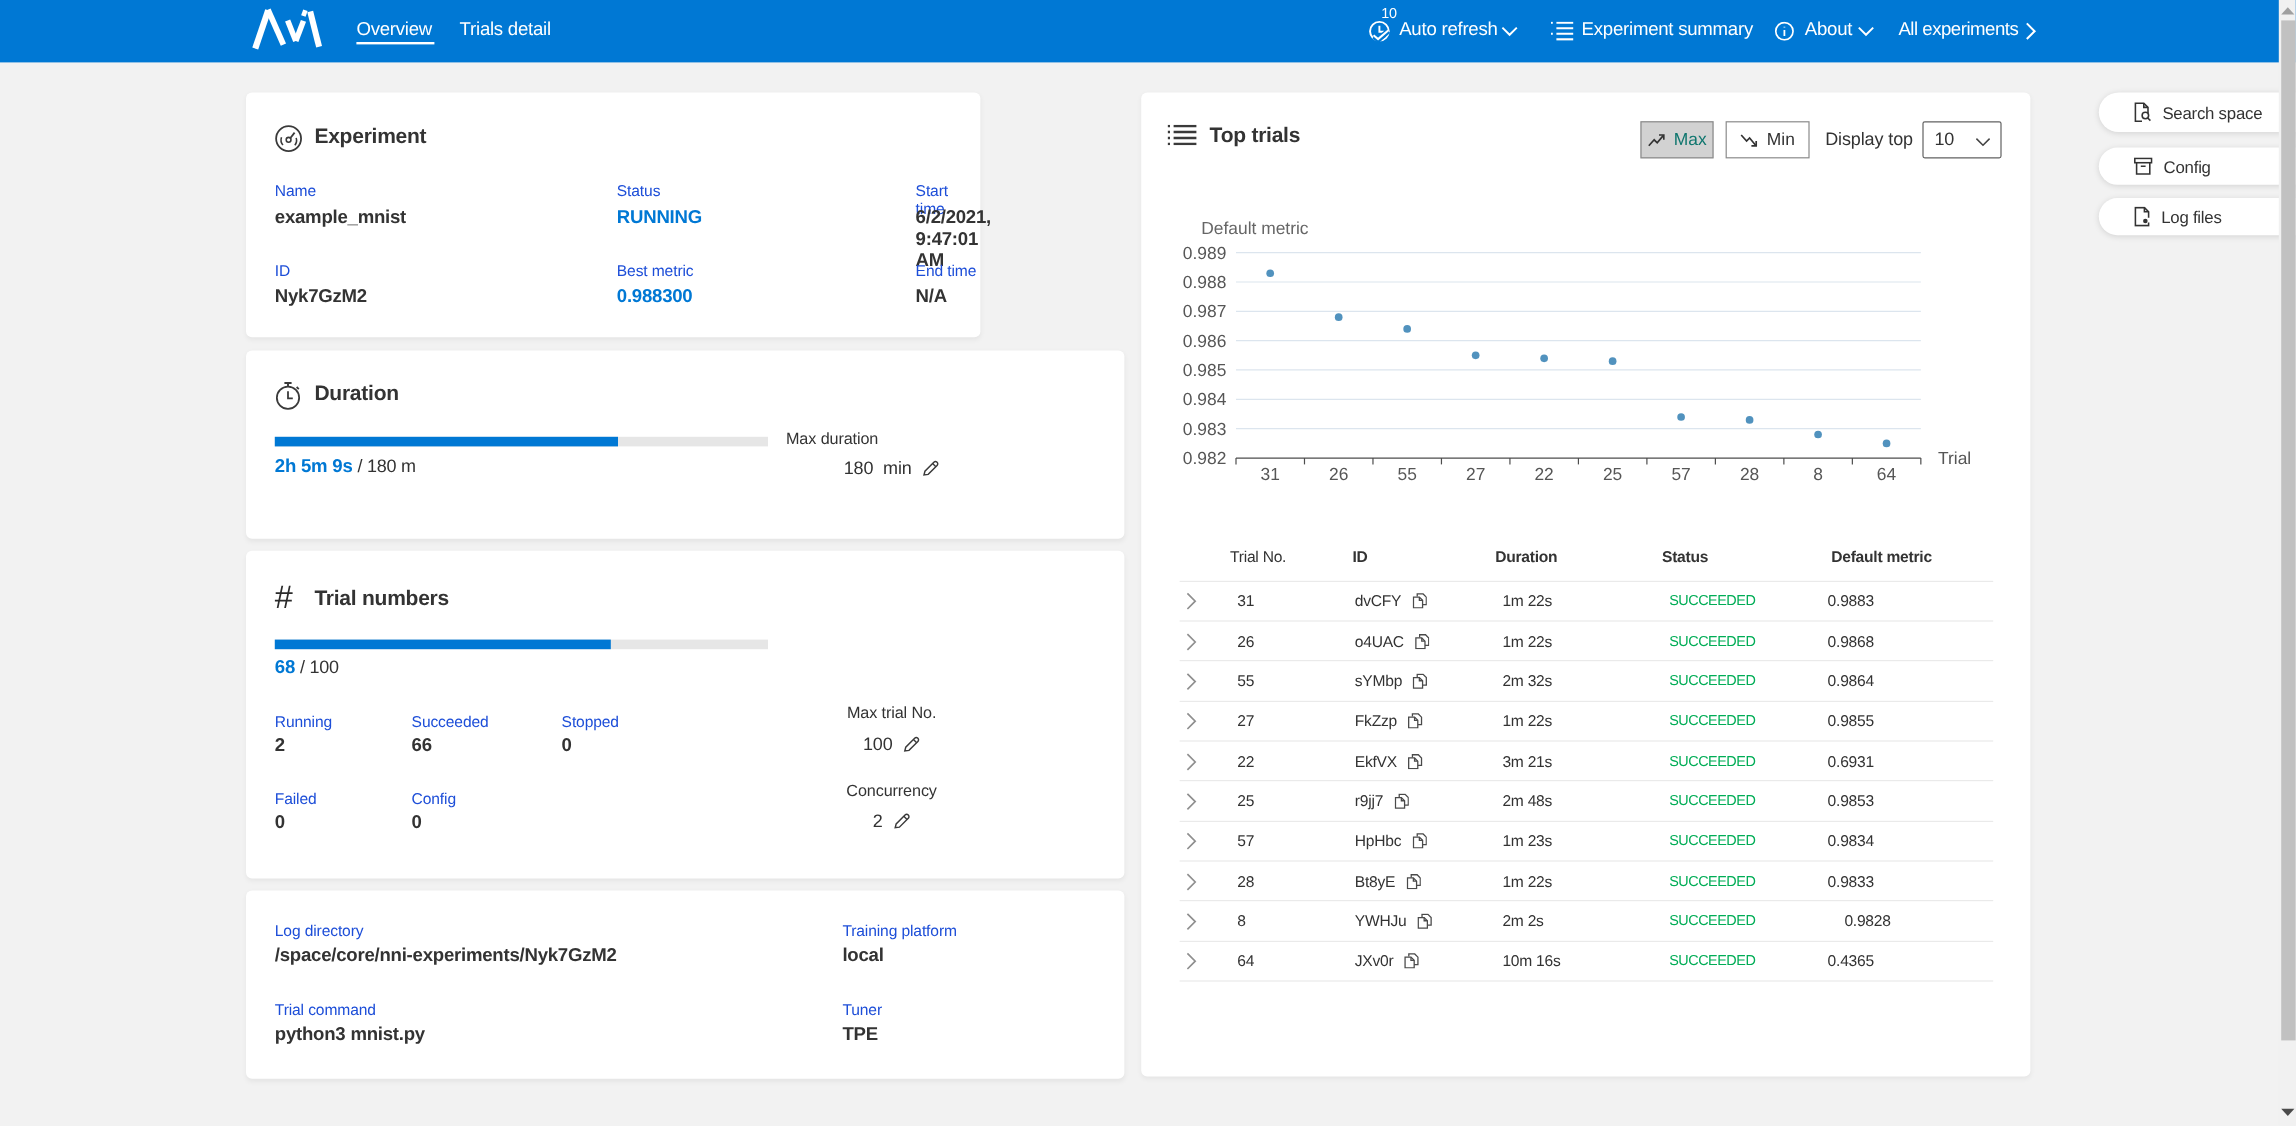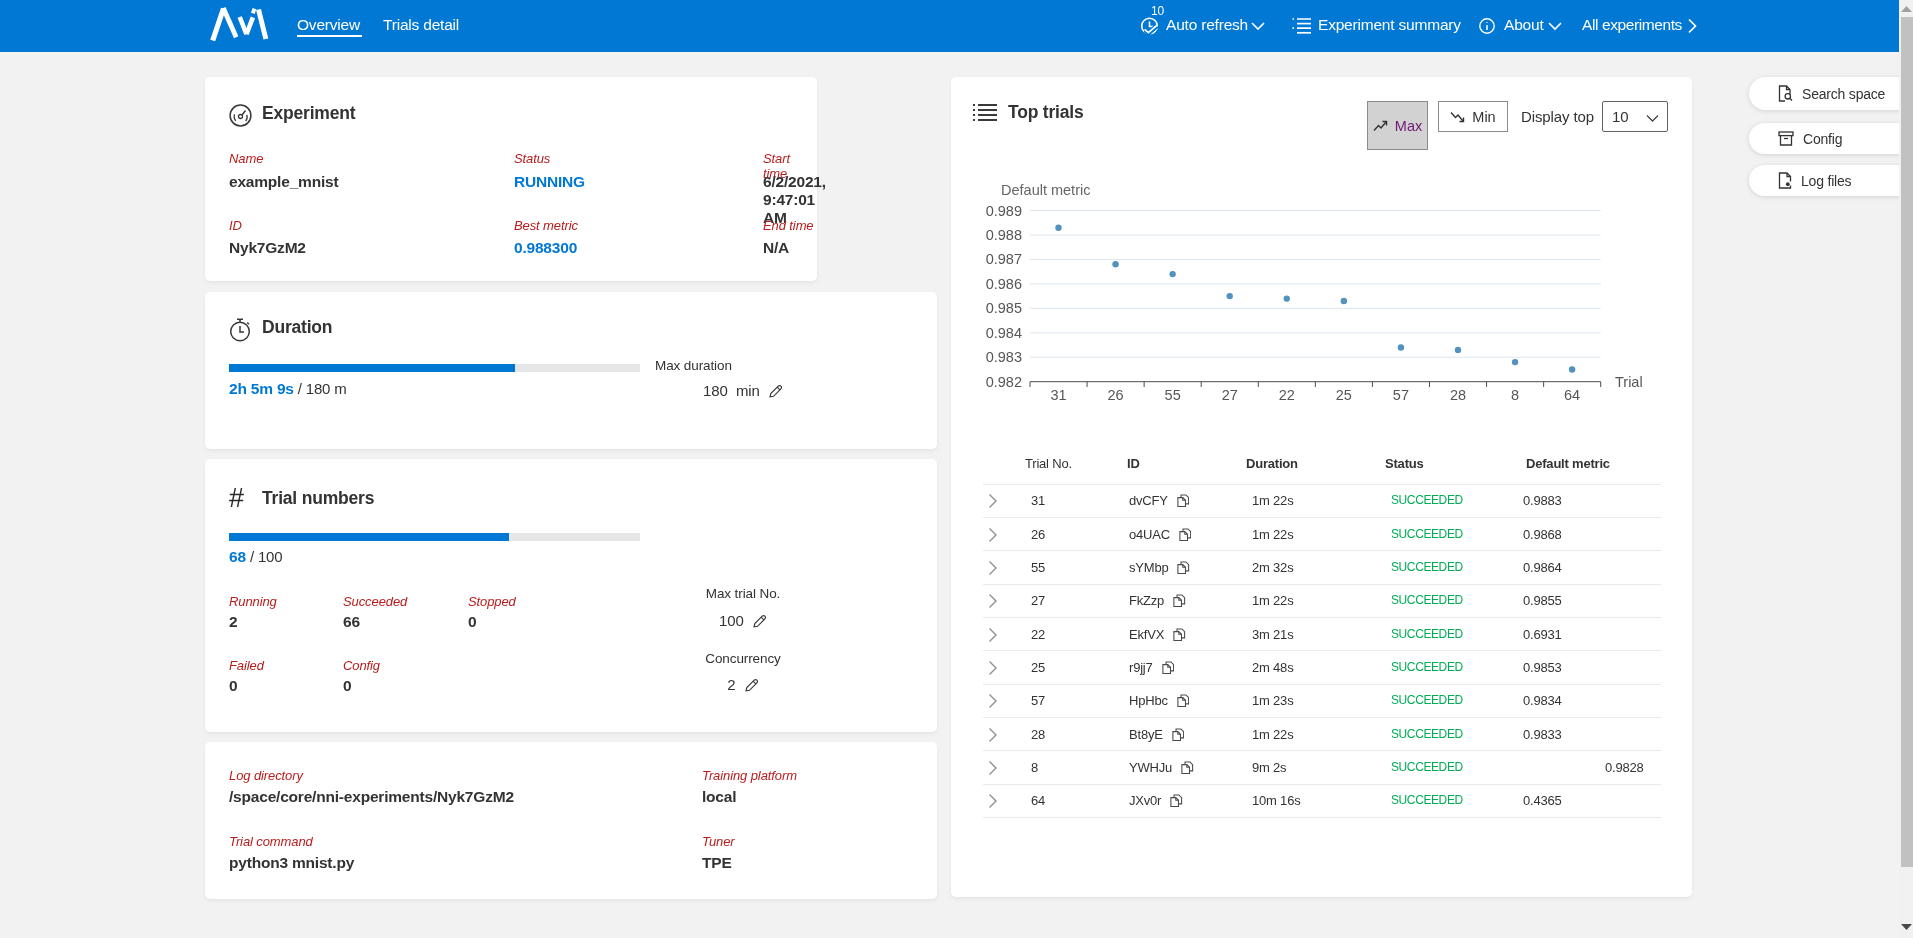--- a/index.html
+++ b/index.html
@@ -1,21 +1,21 @@
 <!DOCTYPE html>
 <html><head><meta charset="utf-8"><title>NNI</title>
 <style>
 *{margin:0;padding:0;box-sizing:border-box;}
 html,body{width:1913px;height:938px;overflow:hidden;background:#f2f2f2;
   font-family:"Liberation Sans",sans-serif;}
 .abs{position:absolute;}
 #header{position:absolute;left:0;top:0;width:1913px;height:52px;background:#0078d4;}
 .card{position:absolute;background:#fff;border-radius:5px;box-shadow:0 2px 4px rgba(0,0,0,.055);}
 .navtxt{position:absolute;color:#fff;font-size:15.5px;letter-spacing:-0.2px;}
-.lbl{position:absolute;color:#b91c1c;font-size:13px;letter-spacing:-0.1px;font-style:italic;}
+.lbl{position:absolute;color:#1d4ed8;font-size:13px;letter-spacing:-0.1px;}
 .val{position:absolute;color:#333;font-size:15.5px;font-weight:bold;letter-spacing:-0.2px;}
 .blue{color:#0078d4;}
 .cardtitle{position:absolute;color:#333;font-size:17.5px;font-weight:bold;letter-spacing:-0.2px;}
 .bar{position:absolute;height:8px;background:#e6e6e6;}
 .barfill{position:absolute;left:0;top:0;height:8px;background:#0078d4;}
 .t14{font-size:13.5px;color:#333;letter-spacing:-0.1px;}
 .pill{position:absolute;background:#fff;border-radius:17px;box-shadow:0 1px 5px rgba(0,0,0,.13);
   display:flex;align-items:center;font-size:14px;color:#333;letter-spacing:-0.2px;}
 .rowline{position:absolute;height:1px;background:#eaeaea;}
 .cell{position:absolute;font-size:13px;color:#333;letter-spacing:-0.2px;white-space:nowrap;}
@@ -150,21 +150,21 @@
 <div class="card" style="left:951px;top:77px;width:741px;height:820px">
 <svg class="abs" style="left:22px;top:27px" width="25" height="17" viewBox="0 0 25 17">
 <g stroke="#3a3a3a" stroke-width="1.9">
 <path d="M0,1 L2,1 M5,1 L24,1"></path>
 <path d="M0,6 L2,6 M5,6 L24,6"></path>
 <path d="M0,11 L2,11 M5,11 L24,11"></path>
 <path d="M0,16 L2,16 M5,16 L24,16"></path>
 </g>
     </svg>
 <div class="cardtitle" style="left:57px;top:25px">Top trials</div>
-<div class="abs" style="left:416px;top:24px;width:61px;height:49px;background:#d2d2d2;border:1px solid #8b8b8b;display:flex;align-items:center;justify-content:center;font-size:14.5px;color:#701a75">
+<div class="abs" style="left:416px;top:24px;width:61px;height:31px;background:#d2d2d2;border:1px solid #8b8b8b;display:flex;align-items:center;justify-content:center;font-size:14.5px;color:#0f766e">
 <svg width="15" height="12" viewBox="0 0 15 12" style="margin-right:7px">
         <path d="M1,10.5 L5.5,5.5 L8,8 L13,2" stroke="#333" stroke-width="1.4" fill="none"></path>
         <path d="M9.5,1.5 L13.5,1.5 L13.5,5.5" stroke="#333" stroke-width="1.4" fill="none"></path>
       </svg>Max</div>
 <div class="abs" style="left:487px;top:24px;width:70px;height:31px;background:#fff;border:1px solid #8b8b8b;display:flex;align-items:center;justify-content:center;font-size:14.5px;color:#333">
 <svg width="15" height="12" viewBox="0 0 15 12" style="margin-right:7px">
         <path d="M1,1.5 L5.5,6.5 L8,4 L13,10" stroke="#333" stroke-width="1.4" fill="none"></path>
         <path d="M13.5,6.5 L13.5,10.5 L9.5,10.5" stroke="#333" stroke-width="1.4" fill="none"></path>
       </svg>Min</div>
 <div class="abs t14" style="left:570px;top:31px;font-size:15px">Display top</div>
@@ -338,23 +338,23 @@
 <div class="rowline" style="left:983px;top:750px;width:678px"></div>
 <svg class="abs" style="left:988px;top:760px" width="10" height="16" viewBox="0 0 10 16">
     <path d="M1.5,1.5 L8,8 L1.5,14.5" stroke="#8f8f8f" stroke-width="1.4" fill="none"></path>
   </svg>
 <div class="abs cell" style="left:1031px;top:760px">8</div>
 <div class="abs cell" style="left:1129px;top:760px">YWHJu<svg width="12.5" height="13.5" viewBox="0 0 14 15" style="margin-left:9px;vertical-align:-2px">
 <path d="M4.5,3.5 L4.5,1 L10,1 L13,4 L13,11 L9.5,11" stroke="#4a4a4a" stroke-width="1.2" fill="none"></path>
 <path d="M1,4 L6.5,4 L9.5,7 L9.5,14 L1,14 z" stroke="#4a4a4a" stroke-width="1.2" fill="none"></path>
 <path d="M6.5,4 L6.5,7 L9.5,7" stroke="#4a4a4a" stroke-width="1.2" fill="none"></path>
 </svg></div>
-<div class="abs cell" style="left:1252px;top:760px">9m 2s</div>
+<div class="abs cell" style="left:1252px;top:760px">2m 2s</div>
 <div class="abs cell green" style="left:1391px;top:760px">SUCCEEDED</div>
-<div class="abs cell" style="left:1605px;top:760px">0.9828</div>
+<div class="abs cell" style="left:1537px;top:760px">0.9828</div>
 <div class="rowline" style="left:983px;top:784px;width:678px"></div>
 <svg class="abs" style="left:988px;top:793px" width="10" height="16" viewBox="0 0 10 16">
     <path d="M1.5,1.5 L8,8 L1.5,14.5" stroke="#8f8f8f" stroke-width="1.4" fill="none"></path>
   </svg>
 <div class="abs cell" style="left:1031px;top:793px">64</div>
 <div class="abs cell" style="left:1129px;top:793px">JXv0r<svg width="12.5" height="13.5" viewBox="0 0 14 15" style="margin-left:9px;vertical-align:-2px">
 <path d="M4.5,3.5 L4.5,1 L10,1 L13,4 L13,11 L9.5,11" stroke="#4a4a4a" stroke-width="1.2" fill="none"></path>
 <path d="M1,4 L6.5,4 L9.5,7 L9.5,14 L1,14 z" stroke="#4a4a4a" stroke-width="1.2" fill="none"></path>
 <path d="M6.5,4 L6.5,7 L9.5,7" stroke="#4a4a4a" stroke-width="1.2" fill="none"></path>
 </svg></div>

